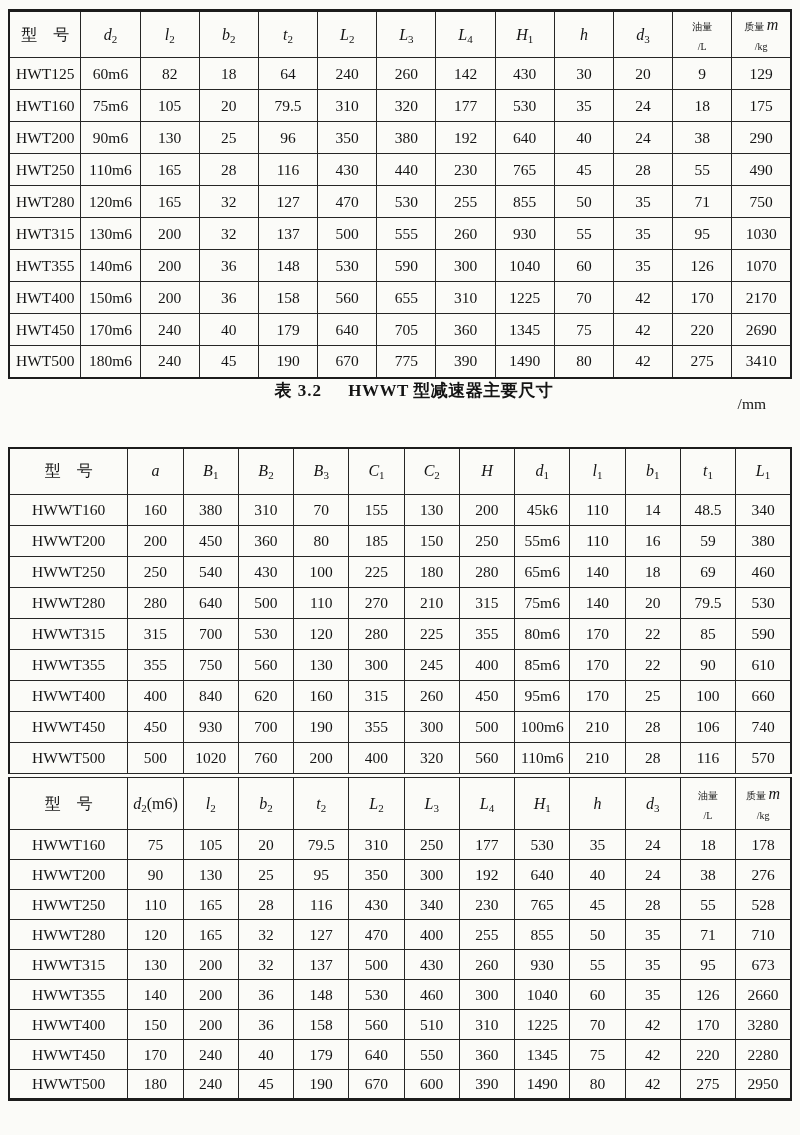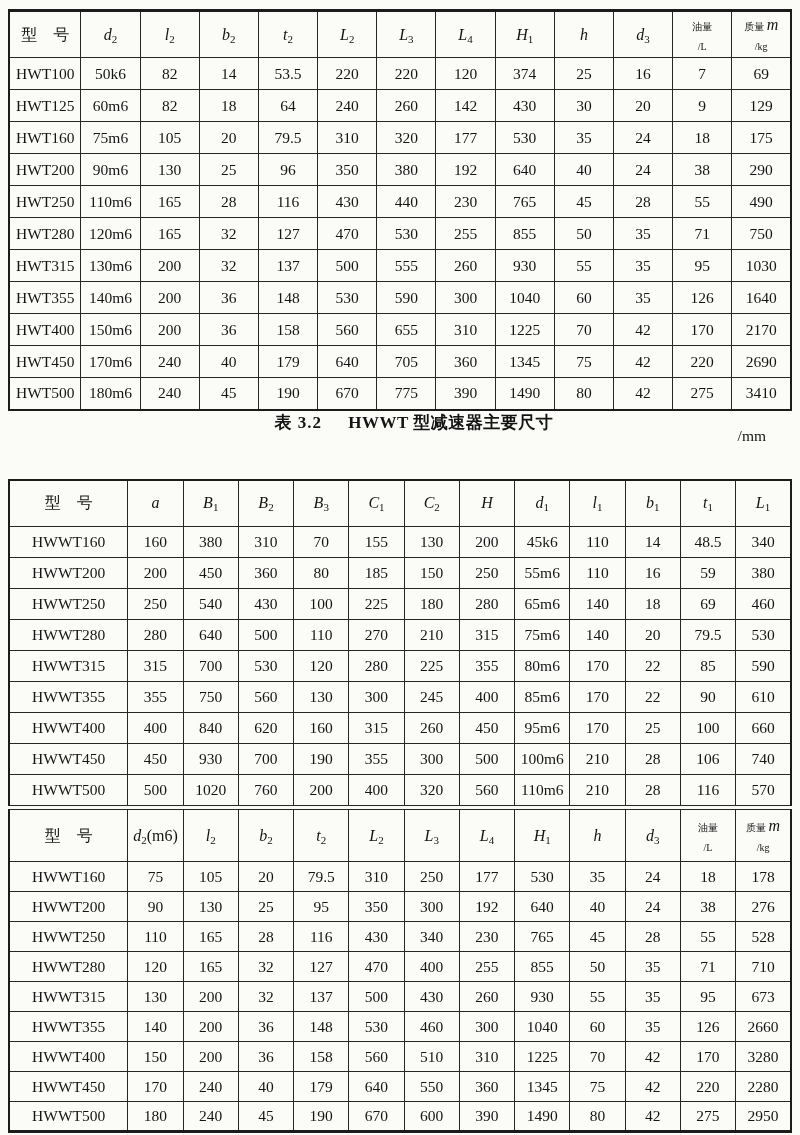--- a/index.html
+++ b/index.html
@@ -101,35 +101,20 @@
           <th><i>L</i><sub>4</sub></th>
           <th><i>H</i><sub>1</sub></th>
           <th><i>h</i></th>
           <th><i>d</i><sub>3</sub></th>
           <th><span class="cn">油量</span><br><span class="cn">/L</span></th>
           <th><span class="cn">质量 </span><i>m</i><br><span class="cn">/kg</span></th>
         </tr>
       </thead>
       <tbody>
         <tr>
-          <td>HWT100</td>
-          <td>50k6</td>
-          <td>82</td>
-          <td>14</td>
-          <td>53.5</td>
-          <td>220</td>
-          <td>220</td>
-          <td>120</td>
-          <td>374</td>
-          <td>25</td>
-          <td>16</td>
-          <td>7</td>
-          <td>69</td>
-        </tr>
-        <tr>
           <td>HWT125</td>
           <td>60m6</td>
           <td>82</td>
           <td>18</td>
           <td>64</td>
           <td>240</td>
           <td>260</td>
           <td>142</td>
           <td>430</td>
           <td>30</td>
@@ -218,21 +203,21 @@
           <td>200</td>
           <td>36</td>
           <td>148</td>
           <td>530</td>
           <td>590</td>
           <td>300</td>
           <td>1040</td>
           <td>60</td>
           <td>35</td>
           <td>126</td>
-          <td>1640</td>
+          <td>1070</td>
         </tr>
         <tr>
           <td>HWT400</td>
           <td>150m6</td>
           <td>200</td>
           <td>36</td>
           <td>158</td>
           <td>560</td>
           <td>655</td>
           <td>310</td>

